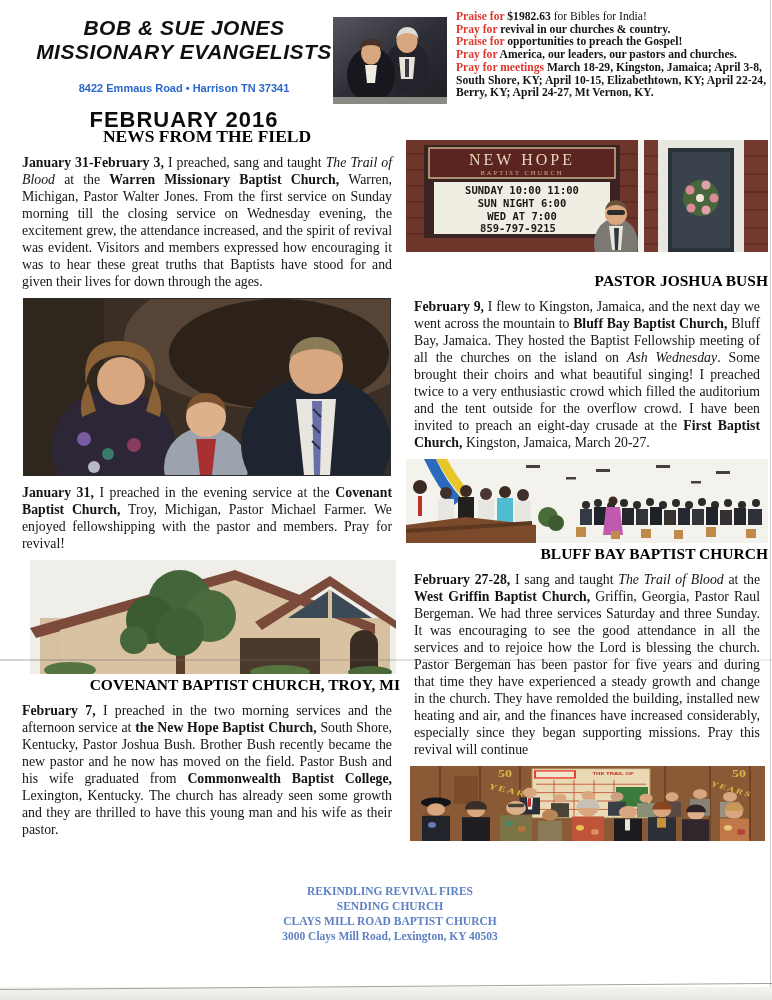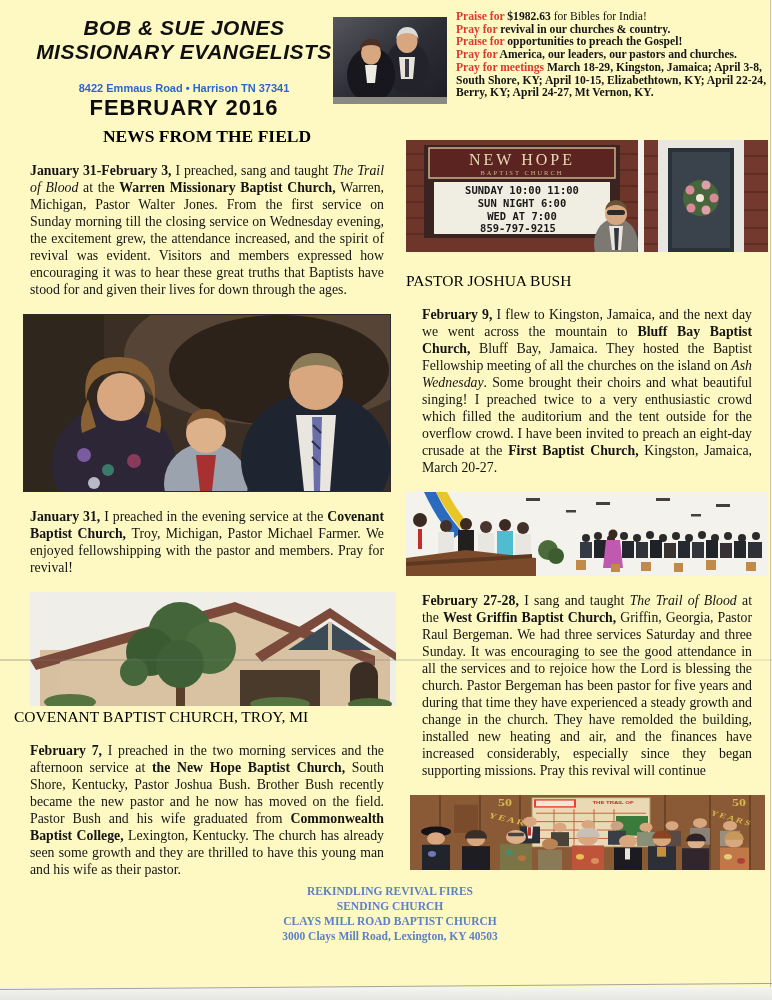--- a/index.html
+++ b/index.html
@@ -1,34 +1,34 @@
 <!DOCTYPE html>
 <html><head>
 <meta charset="utf-8">
 <style>
   html,body{margin:0;padding:0;background:#d8d8d4;}
-  .page{position:relative;width:772px;height:1000px;margin:0 auto;background:#fef9c3;overflow:hidden;
+  .page{position:relative;width:772px;height:1000px;margin:0 auto;background:#ffffff;overflow:hidden;
         font-family:"Liberation Serif",serif;color:#141414;}
   
   .hdr-left{position:absolute;left:34px;top:16px;width:300px;text-align:center;font-family:"Liberation Sans",sans-serif;}
   .hdr-title{font-weight:bold;font-style:italic;font-size:21px;line-height:24px;letter-spacing:.5px;color:#101010;}
   .hdr-addr{font-weight:bold;font-size:11px;line-height:14px;margin-top:17px;}
-  .hdr-issue{font-weight:bold;font-size:22px;letter-spacing:1px;color:#0d0d0d;}
+  .hdr-issue{font-weight:bold;font-size:22px;letter-spacing:1px;margin-top:12px;color:#0d0d0d;}
   .ph-couple{position:absolute;left:333px;top:17px;width:114px;height:87px;}
   .prayer{position:absolute;left:456px;top:11px;width:314px;font-weight:bold;font-size:11.6px;line-height:12.7px;}
   .pitem{margin:0;}
   .plead{font-weight:bold;}
   .prest{font-weight:normal;}
   
   .col{position:absolute;text-align:justify;font-size:13.8px;line-height:17px;}
   .col-left{left:14px;top:126px;width:386px;}
   .col-right{left:406px;top:140px;width:362px;}
   .main-head{text-align:center;font-weight:bold;font-size:17.5px;line-height:20px;margin:0 0 3px 0;color:#000;}
-  .sec-head{text-align:left;font-weight:normal;font-size:15.5px;line-height:18px;margin:2px 0 1px 0;color:#000;}
-  .para{margin:16px;}
+  .sec-head{text-align:right;font-weight:bold;font-size:15.5px;line-height:18px;margin:2px 0 1px 0;color:#000;}
+  .para{margin:8px;}
   .rb{font-weight:bold;}
   .ri{font-style:italic;}
   
   .photo{display:block;}
   .photo svg{display:block;width:100%;height:100%;}
   .ph-family{width:366px;height:176px;margin:7px auto 3px auto;border:1px solid #2b2b2b;}
   .ph-church{width:366px;height:114px;margin:5px 0 2px 16px;}
   .ph-newhope{width:362px;height:112px;margin:0 0 20px 0;}
   .ph-bluff{width:362px;height:84px;margin:3px 0 2px 0;}
   .ph-westgriffin{width:355px;height:75px;margin:5px 0 3px 4px;}
@@ -316,20 +316,21 @@
           <rect x="170" y="68" width="10" height="10"></rect>
             <rect x="235" y="70" width="10" height="9"></rect>
           <rect x="300" y="68" width="10" height="10"></rect>
             <rect x="340" y="70" width="10" height="9"></rect>
           <rect x="205" y="72" width="9" height="8"></rect>
             <rect x="268" y="71" width="9" height="9"></rect>
         </g>
       </svg>
     </div>
 
+    <div class="sec-head">BLUFF BAY BAPTIST CHURCH</div>
     <p class="para"><span class="rb">February 27-28, </span><span>I sang and taught </span><span class="ri">The Trail of Blood </span><span>at the </span><span class="rb">West Griffin Baptist Church, </span><span>Griffin, Georgia, Pastor Raul Bergeman. We had three services Saturday and three Sunday.  It was encouraging to see the good attendance in all the services and to rejoice how the Lord is blessing the church.  Pastor Bergeman has been pastor for five years and during that time they have experienced a steady growth and change in the church.  They have remolded the building, installed new heating and air, and the finances have increased considerably, especially since they began supporting missions.  Pray this revival will continue</span></p>
 
     <div class="photo ph-westgriffin">
       <svg viewBox="0 0 355 107" preserveAspectRatio="none">
         <rect width="355" height="107" fill="#8a5a36"></rect>
         <g stroke="#6e4426" stroke-width="2">
           <line x1="30" y1="0" x2="30" y2="107"></line>
             <line x1="70" y1="0" x2="70" y2="107"></line>
           <line x1="110" y1="0" x2="110" y2="107"></line>
             <line x1="255" y1="0" x2="255" y2="107"></line>

